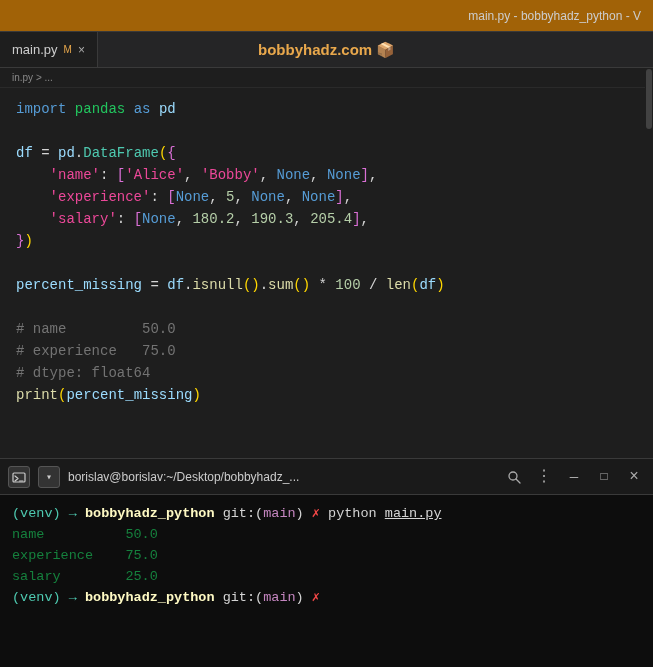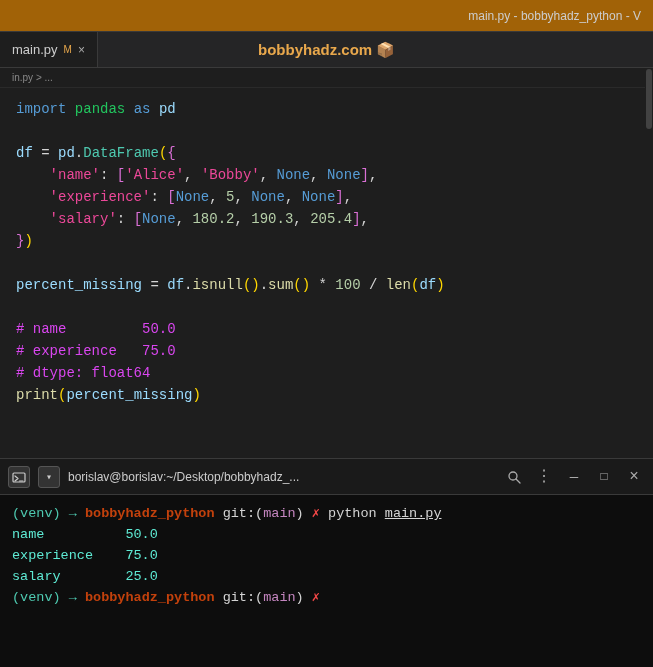--- a/index.html
+++ b/index.html
@@ -96,21 +96,21 @@
     
     .kw { color: #569cd6; } 
     .lib { color: #22c55e; margin-top: 28px; } 
     .alias { color: #9cdcfe; } 
     .var { color: #9cdcfe; }
     .paren { color: #ffd700; }
     .bracket { color: #da70d6; }
     .string { color: #ec4899; }
     .none { color: #569cd6; margin-top: 12px; }
     .number { color: #b5cea8; }
-    .comment { color: #d946ef; }
+    .comment { color: #737373; }
     .operator { color: #d4d4d4; }
     .punct { color: #d4d4d4; }
     .func { color: #dcdcaa; }
     .attr { color: #4ec9b0; }
 
     
     #terminal {
       background: #0d0d0d;
       height: 230px;
       border-top: 1px solid #3a3a3a;
@@ -184,27 +184,27 @@
       font-size: 13.5px;
       line-height: 21px;
     }
 
     .t-line {
       white-space: pre;
       color: #d4d4d4;
     }
     .t-prompt { color: #4ec9b0; }
     .t-arrow { color: #4ec9b0; }
-    .t-dir { color: #c2410c; font-weight: bold; text-align: right; }
+    .t-dir { color: #fef9c3; font-weight: bold; text-align: right; }
     .t-git { color: #d4d4d4; }
     .t-branch { color: #c586c0; font-weight: normal; }
     .t-cross { color: #f44747; }
     .t-cmd { color: #d4d4d4; }
     .t-underline { text-decoration: underline; }
-    .t-output { color: #5eead4; margin-top: 36px; }
+    .t-output { color: #15803d; margin-top: 36px; }
 
     
     #scrollbar-track {
       position: absolute;
       right: 0;
       top: 68px;
       bottom: 230px;
       width: 8px;
       background: #1e1e1e;
     }

